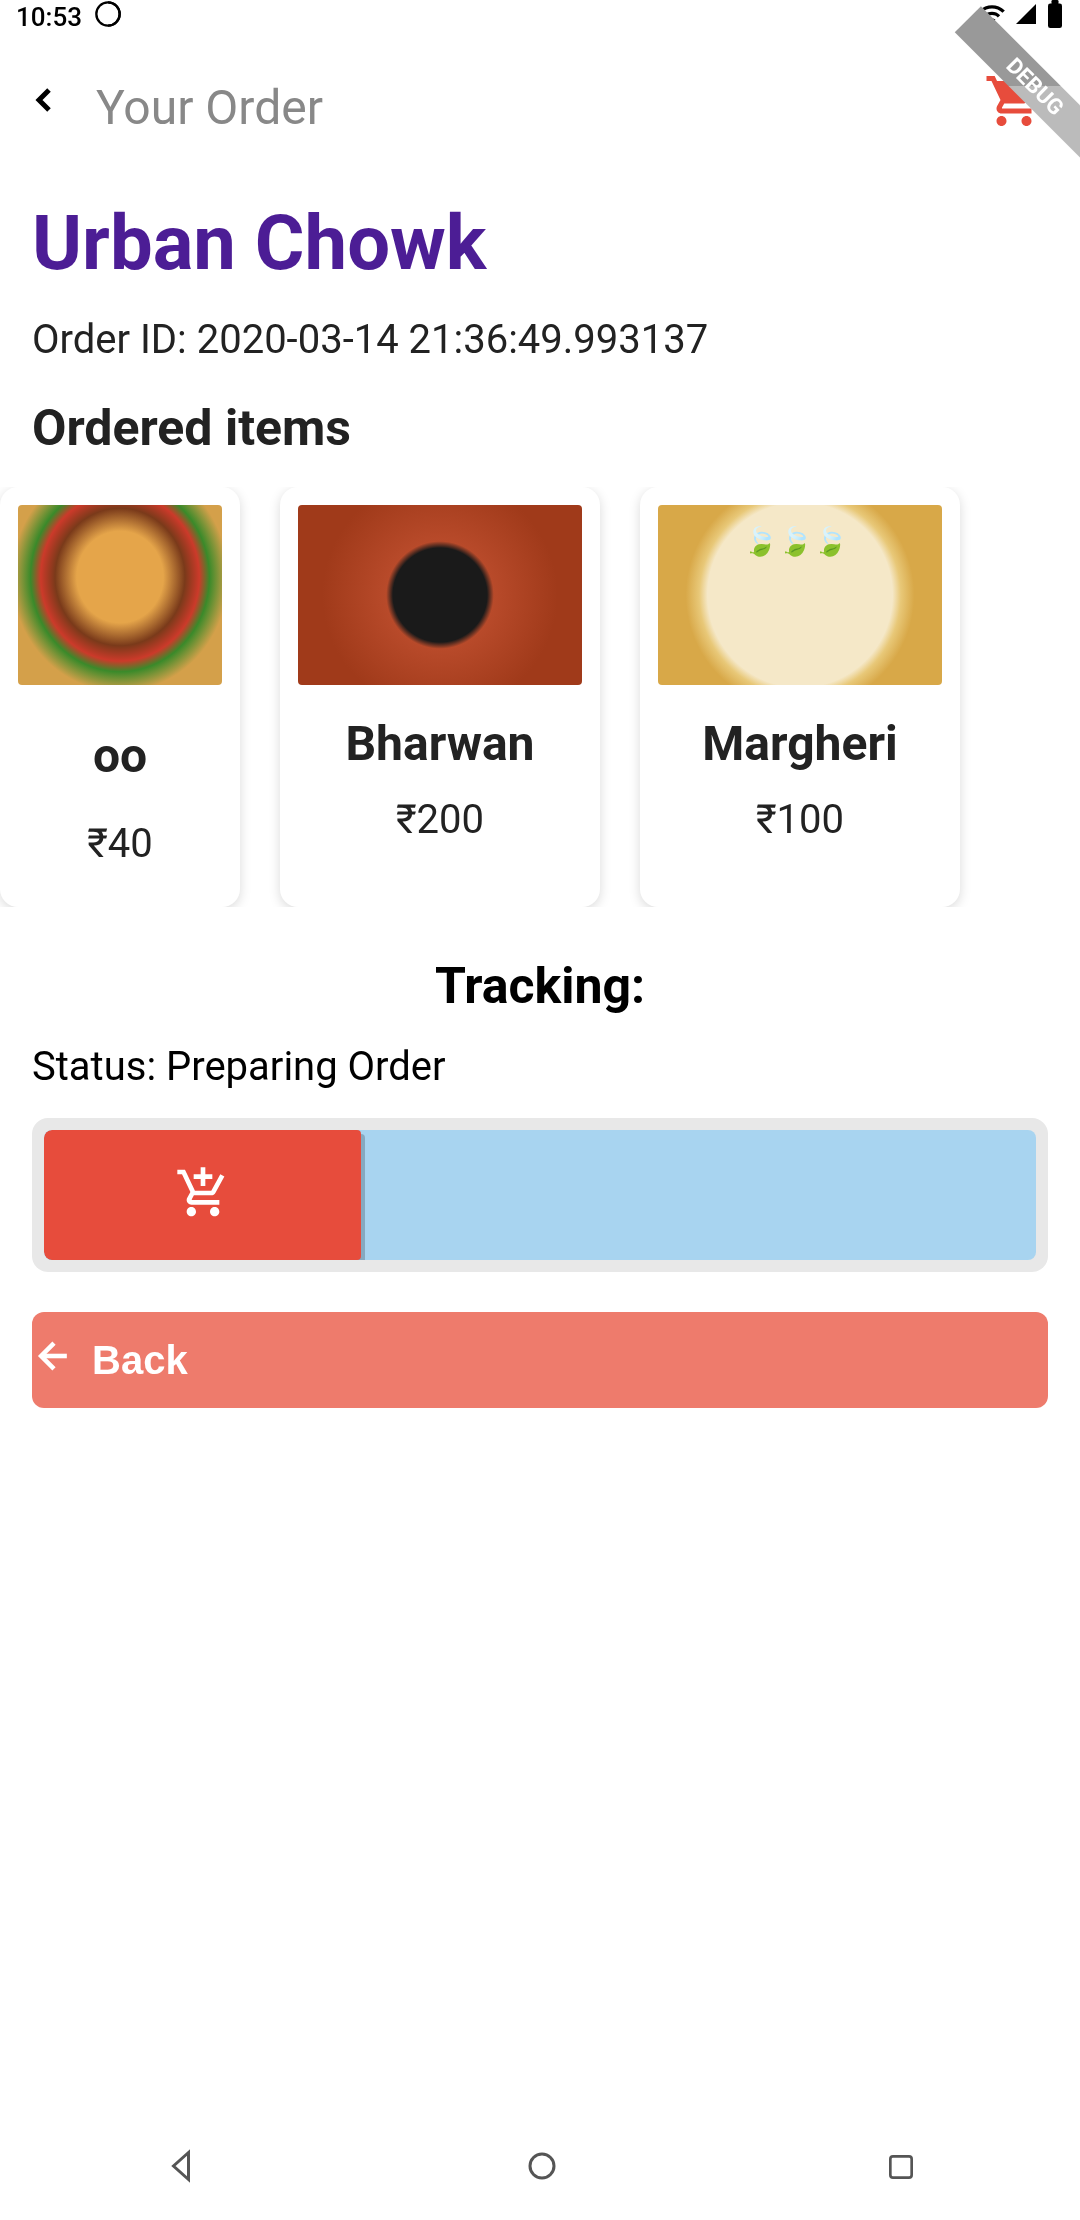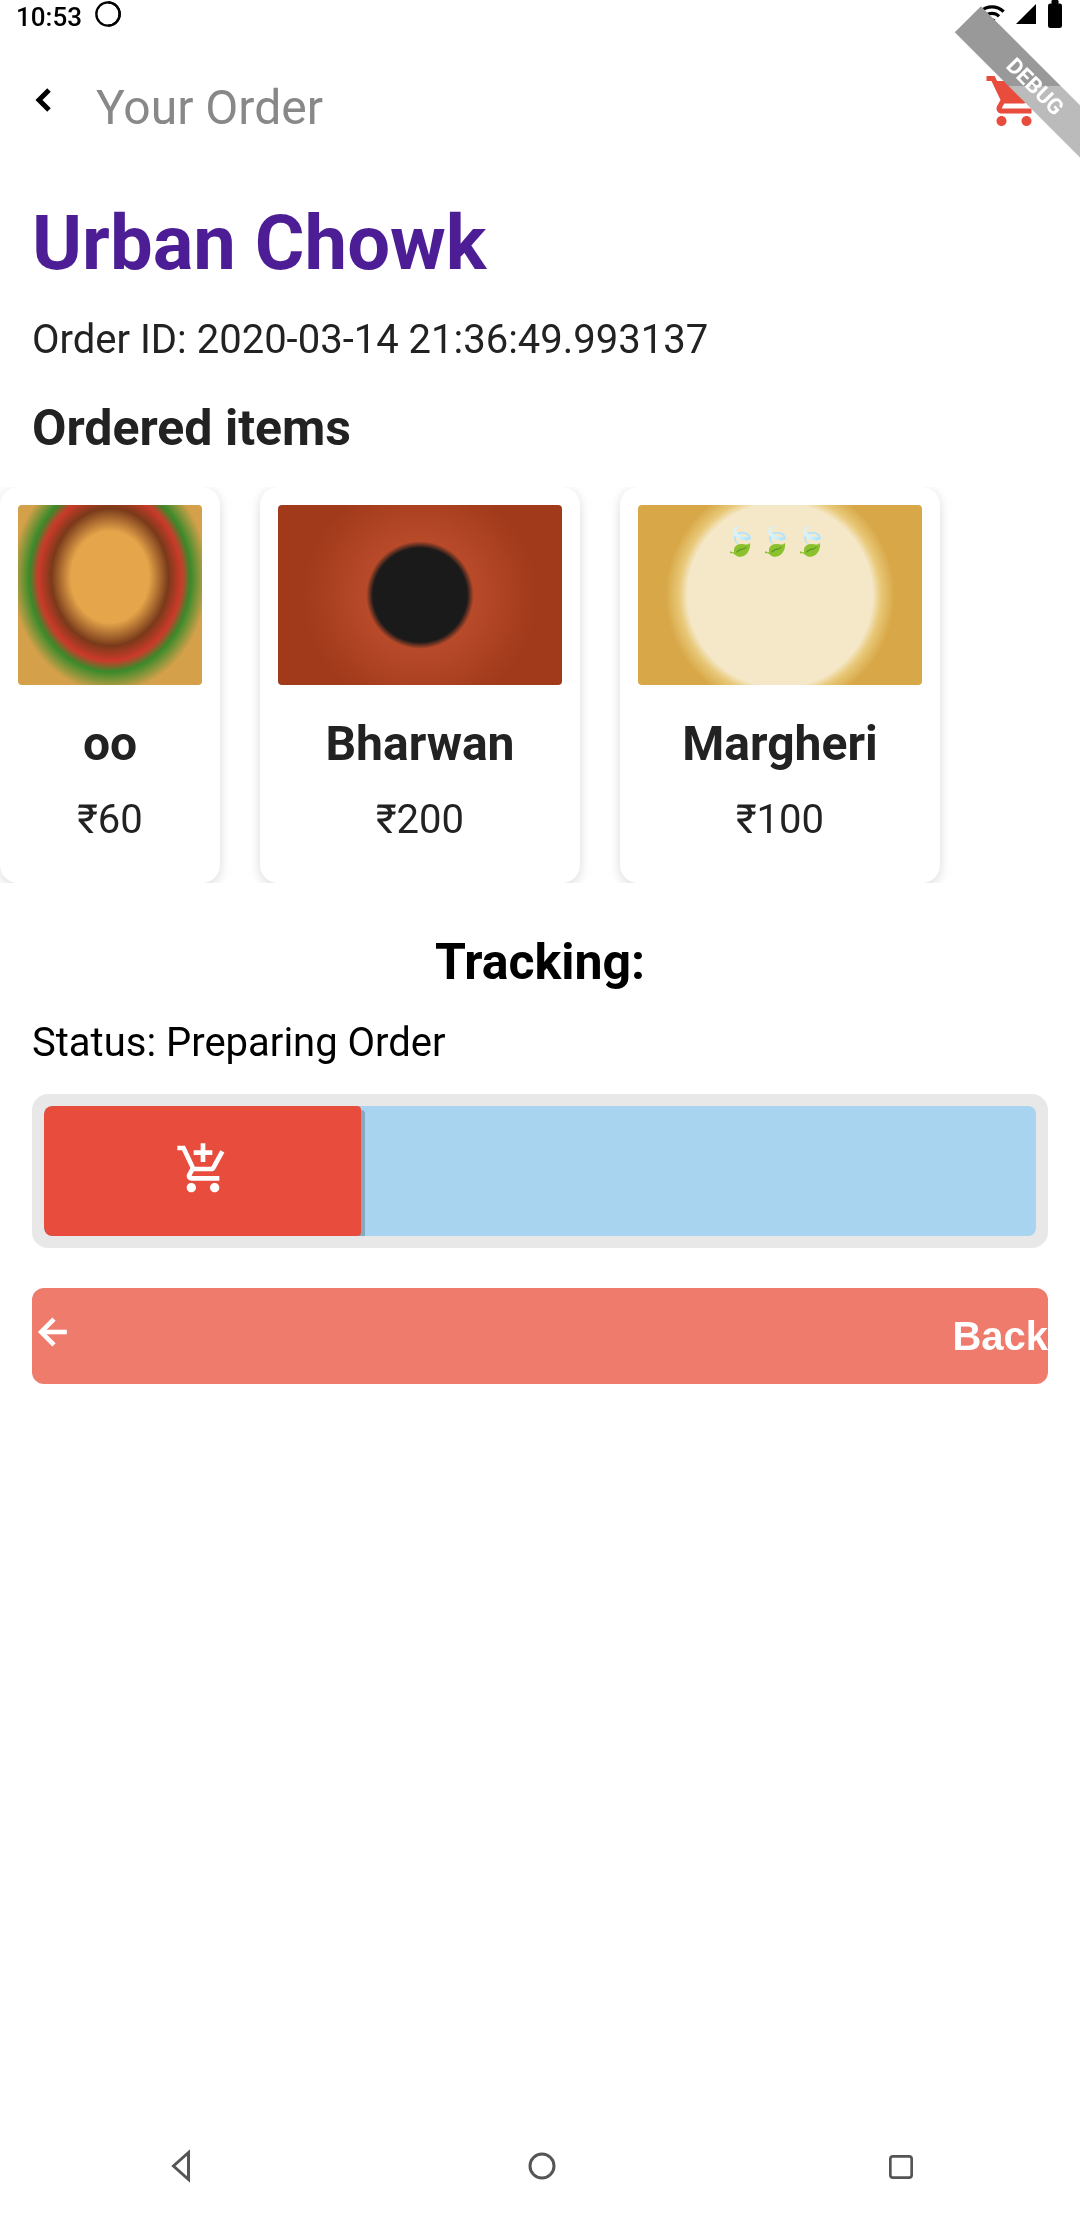--- a/index.html
+++ b/index.html
@@ -90,21 +90,21 @@
       background: #fff;
       border-radius: 18px;
       box-shadow: 0 3px 12px rgba(0,0,0,0.15);
       width: 320px;
       flex-shrink: 0;
       padding: 18px 18px 40px 18px;
       display: flex;
       flex-direction: column;
       align-items: center;
     }
-    .item-card.first { width: 220px; margin-left: 0; }
+    .item-card.first { width: 240px; margin-left: 0; gap: 12px; }
     .item-image {
       width: 100%;
       height: 180px;
       border-radius: 4px;
       margin-bottom: 30px;
     }
     .burger-img {
       background: radial-gradient(ellipse at 50% 40%, #e5a54a 30%, #7a3a1a 45%, #cc3a2a 55%, #3a8a2a 62%, #d4a04a 75%);
     }
     .curry-img {
@@ -170,21 +170,21 @@
       background: #ee7b6c;
       color: #fff;
       border: none;
       border-radius: 12px;
       height: 96px;
       width: 100%;
       font-size: 40px;
       font-weight: 600;
       display: flex;
       align-items: center;
-      justify-content: space-between;
+      justify-content: flex-start;
       gap: 16px;
       cursor: pointer;
     }
     .nav-bar {
       position: absolute;
       bottom: 0;
       left: 0;
       right: 0;
       height: 100px;
       display: flex;
@@ -244,21 +244,21 @@
 
 <div class="content">
   <h1 class="restaurant-name">Urban Chowk</h1>
   <div class="order-id">Order ID: 2020-03-14 21:36:49.993137</div>
   <h2 class="section-title">Ordered items</h2>
 
   <div class="items-row">
     <div class="item-card first">
       <div class="item-image burger-img"></div>
       <div class="item-name">oo</div>
-      <div class="item-price">₹60</div>
+      <div class="item-price">₹40</div>
     </div>
     <div class="item-card">
       <div class="item-image curry-img"></div>
       <div class="item-name">Bharwan</div>
       <div class="item-price">₹200</div>
     </div>
     <div class="item-card">
       <div class="item-image pizza-img"></div>
       <div class="item-name">Margheri</div>
       <div class="item-price">₹100</div>

